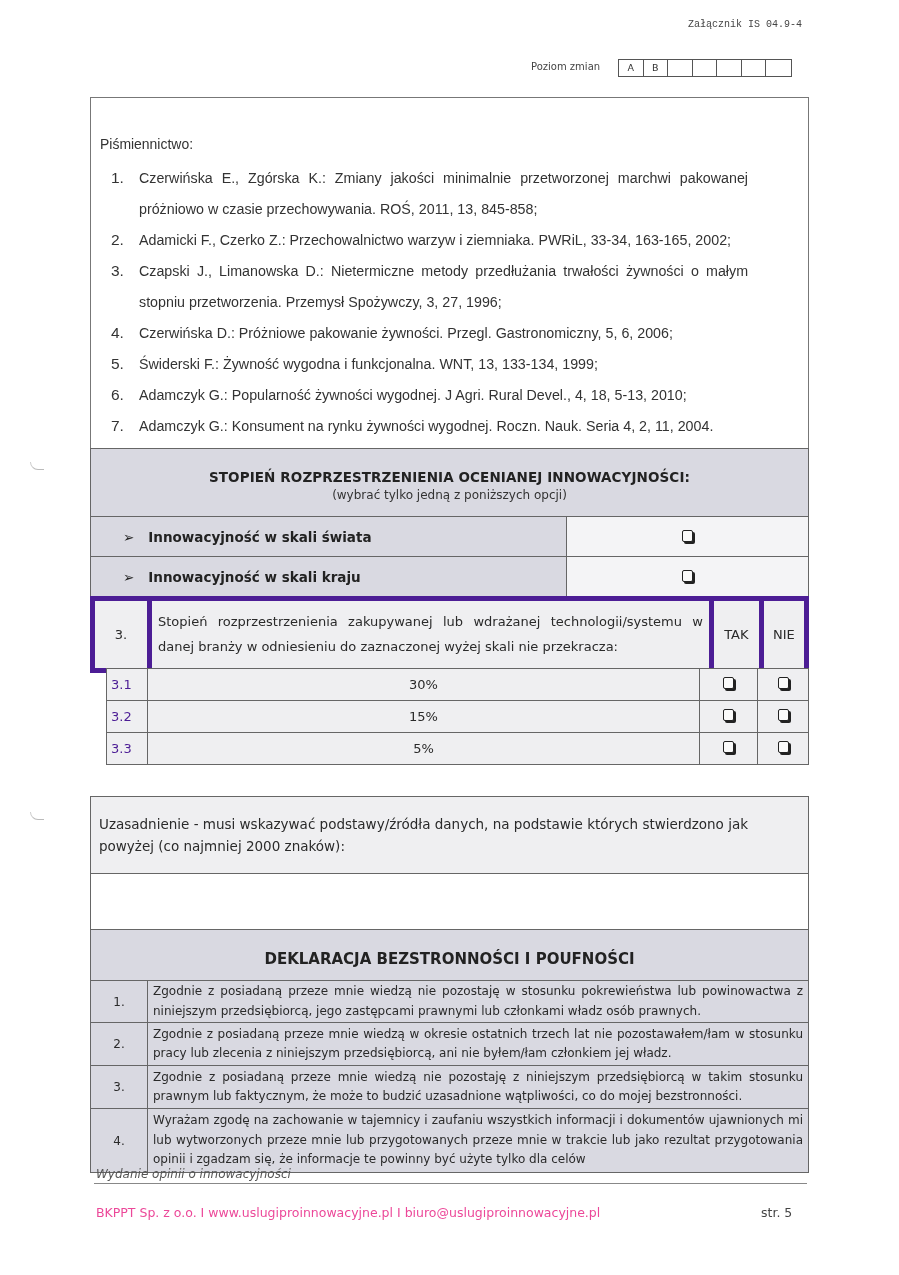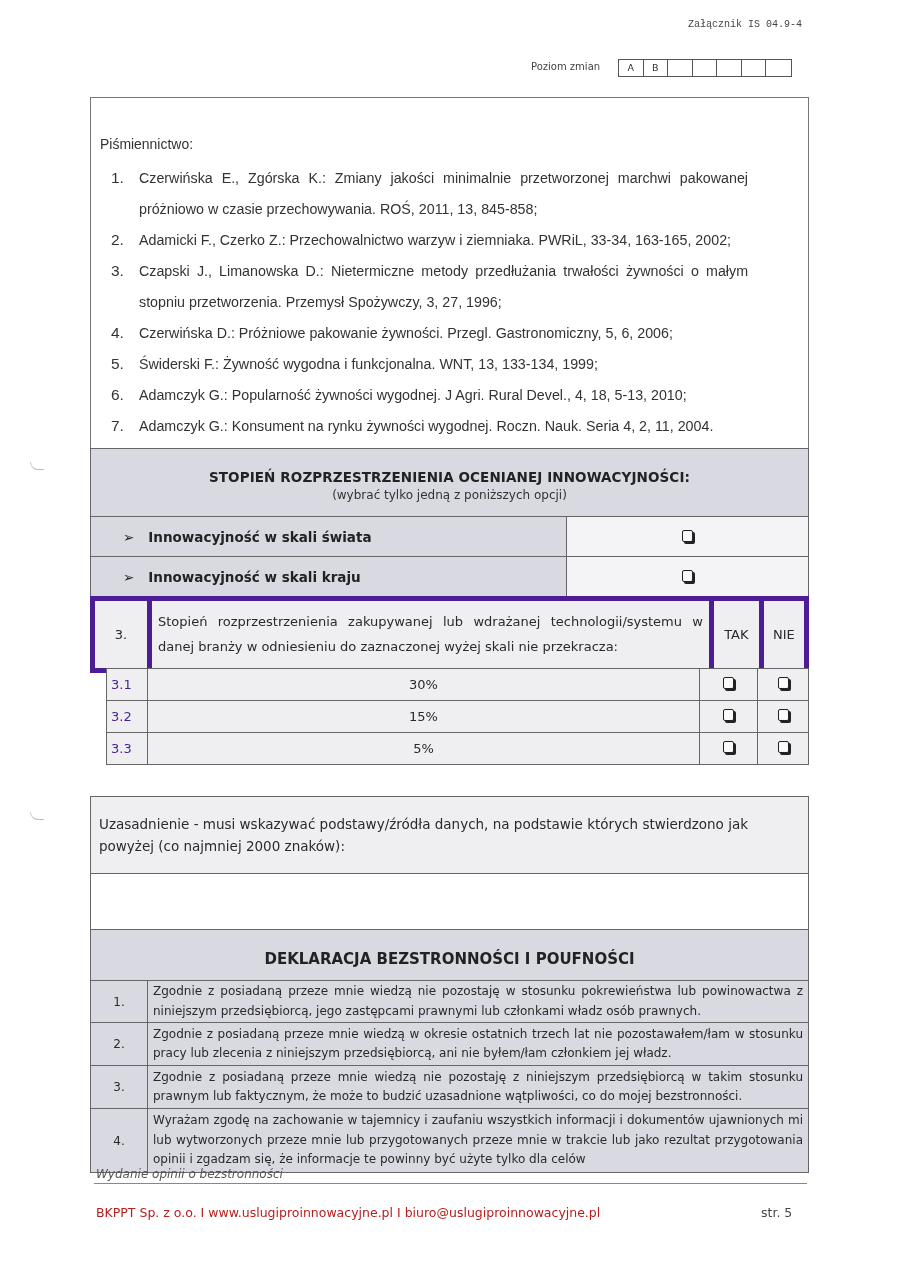--- a/index.html
+++ b/index.html
@@ -52,21 +52,21 @@
   .just-field { height: 61px; background: #fff; }
 
   .decl { position: absolute; left: 90px; top: 905px; width: 719px; margin-top: 24px; }
   .decl td { border: 1px solid #666; }
   .decl-head { height: 51px; text-align: center; font-size: 15px; font-weight: bold; color: #222; padding-top: 8px; }
   .decl-num { width: 57px; text-align: center; font-size: 12px; }
   .decl-text { font-size: 12px; line-height: 19.5px; padding: 0 5px; text-align: justify; text-align-last: left; }
 
   .foot-doc { position: absolute; left: 96px; top: 1167px; font-size: 12px; font-style: italic; color: #555; font-family: "DejaVu Sans", sans-serif; }
   .foot-line { position: absolute; left: 94px; top: 1183px; width: 713px; border-top: 1px solid #888; }
-  .foot-company { position: absolute; left: 96px; top: 1205px; font-size: 12.5px; color: #b91c1c; font-family: "DejaVu Sans", sans-serif; }
+  .foot-company { position: absolute; left: 96px; top: 1205px; font-size: 12.5px; color: #ec4899; font-family: "DejaVu Sans", sans-serif; }
   .foot-page { position: absolute; left: 761px; top: 1205px; font-size: 12.5px; color: #444; font-family: "DejaVu Sans", sans-serif; }
 
   .scan-mark { position: absolute; width: 14px; height: 8px; border-bottom: 1px solid #bbb; border-left: 1px solid #ccc; border-radius: 0 0 0 10px; }
 </style>
 </head>
 <body>
 
 <div class="hdr-annex">Załącznik IS 04.9-4</div>
 <div class="hdr-level-label">Poziom zmian</div>
 <div class="hdr-level-boxes">
@@ -205,16 +205,16 @@
     <td class="decl-num shade">3.</td>
     <td class="decl-text shade">Zgodnie z posiadaną przeze mnie wiedzą nie pozostaję z niniejszym przedsiębiorcą w takim stosunku prawnym lub faktycznym, że może to budzić uzasadnione wątpliwości, co do mojej bezstronności.</td>
   </tr>
   <tr style="height:64px;">
     <td class="decl-num shade">4.</td>
     <td class="decl-text shade">Wyrażam zgodę na zachowanie w tajemnicy i zaufaniu wszystkich informacji i dokumentów ujawnionych mi lub wytworzonych przeze mnie lub przygotowanych przeze mnie w trakcie lub jako rezultat przygotowania opinii i zgadzam się, że informacje te powinny być użyte tylko dla celów</td>
   </tr>
 </tbody>
   </table>
 
-<div class="foot-doc">Wydanie opinii o bezstronności</div>
+<div class="foot-doc">Wydanie opinii o innowacyjności</div>
 <div class="foot-line"></div>
 <div class="foot-company">BKPPT Sp. z o.o.  I www.uslugiproinnowacyjne.pl  I biuro@uslugiproinnowacyjne.pl</div>
 <div class="foot-page">str. 5</div>
 
 </body></html>

